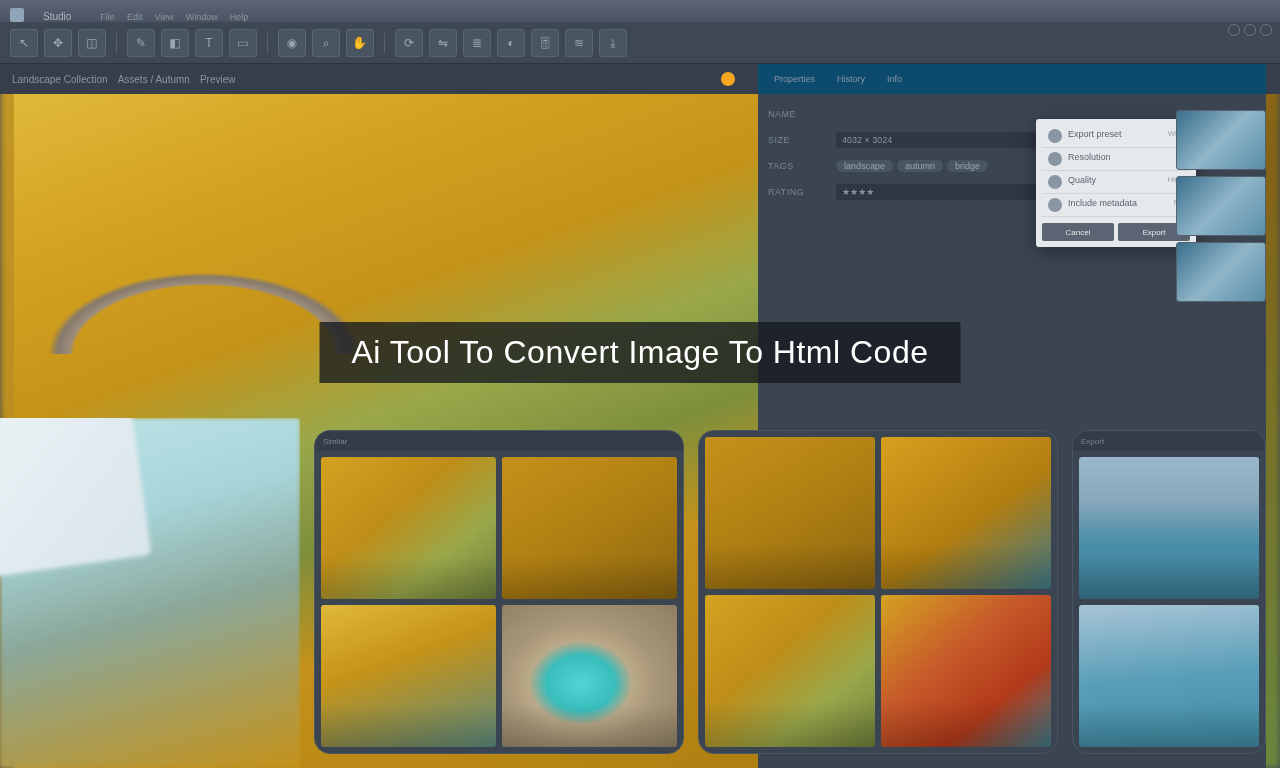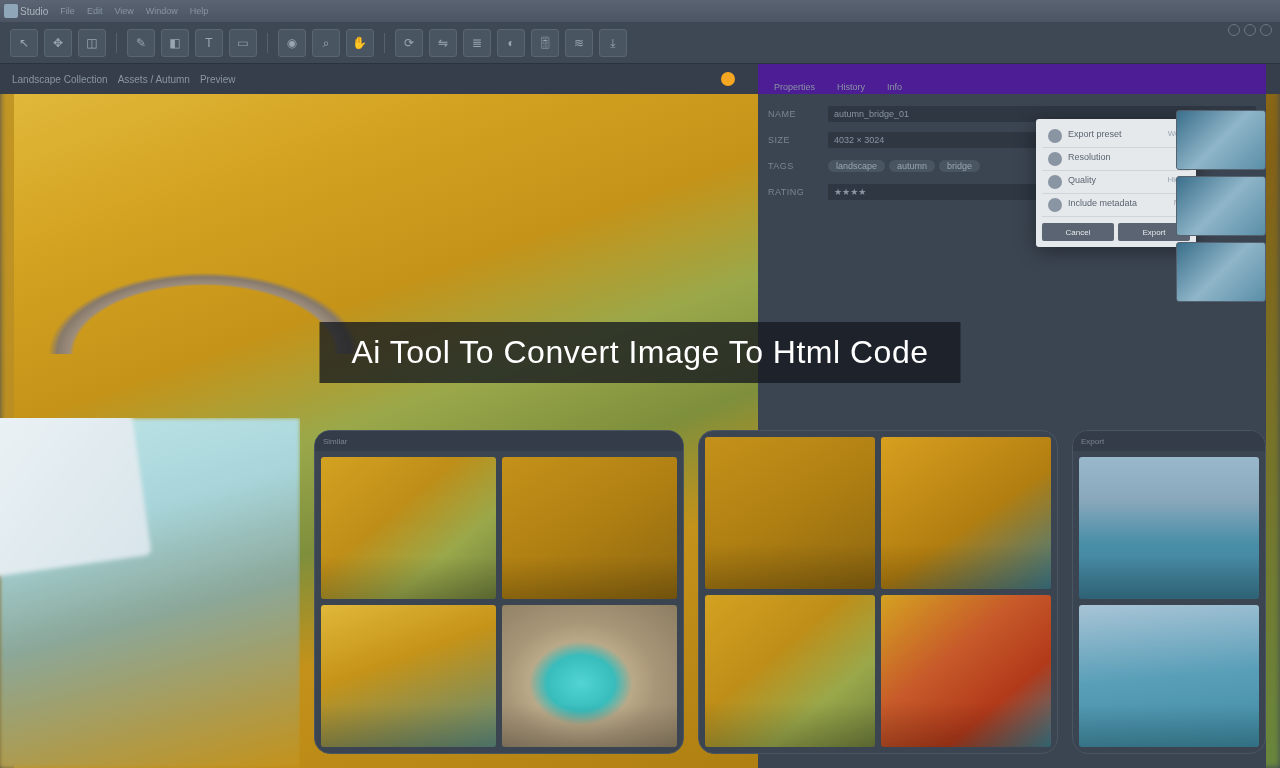--- a/index.html
+++ b/index.html
@@ -1,40 +1,40 @@
 <!DOCTYPE html>
 <html><head>
 <meta charset="utf-8">
 <style>
 *{box-sizing:border-box;margin:0;padding:0;font-family:-apple-system,BlinkMacSystemFont,"Segoe UI",sans-serif}
 body{width:1280px;height:768px;overflow:hidden;background:#3a4552;position:relative}
 .bg-layer{position:absolute;inset:0;z-index:0}
 .bg-autumn{background:linear-gradient(135deg,#d4a221 0%,#c4921a 30%,#af7f12 50%,#8c6610 70%,#6e8f3c 100%);filter:blur(3px);opacity:.9}
-.title-bar{position:absolute;top:0;left:0;right:0;height:22px;background:linear-gradient(#5a6472,#4a5462);display:flex;align-items:center;padding:0 4px;gap:2px;z-index:2}
+.title-bar{position:absolute;top:0;left:0;right:0;height:22px;background:linear-gradient(#5a6472,#4a5462);display:flex;align-items:flex-end;padding:0 10px;gap:19px;z-index:2}
 .title-bar .logo{width:14px;height:14px;background:#8fa5b8;border-radius:2px}
 .title-bar .text{color:#aab4c0;font-size:10px}
 .title-bar .menu-items{display:flex;gap:12px;margin-left:10px}
 .title-bar .menu-items span{color:#8a95a3;font-size:9px}
 .toolbar{position:absolute;top:22px;left:0;right:0;height:42px;background:#3e4854;display:flex;align-items:center;padding:0 10px;gap:6px;z-index:2;border-bottom:1px solid #2a323c}
 .tool-btn{width:28px;height:28px;background:#4a5562;border-radius:3px;display:flex;align-items:center;justify-content:center;cursor:pointer;border:1px solid #5a6572}
 .tool-btn svg,.tool-btn .glyph{color:#9aa5b2;font-size:12px;fill:#9aa5b2}
 .toolbar .sep{width:1px;height:20px;background:#56616f;margin:0 4px}
 .window-ctrl{position:absolute;right:8px;top:24px;display:flex;gap:4px;z-index:3}
 .window-ctrl .c{width:12px;height:12px;border-radius:50%;border:1px solid #6a7583}
 .secondary-bar{position:absolute;top:64px;left:0;right:0;height:30px;background:#353e4a;display:flex;align-items:center;padding:0 12px;gap:10px;z-index:2}
 .secondary-bar .crumb{color:#8a95a3;font-size:10px}
 .secondary-bar .orange-dot{position:absolute;right:545px;width:14px;height:14px;border-radius:50%;background:#f5a623}
 .preview-panel{position:absolute;left:14px;top:94px;right:522px;bottom:0;background:rgba(0,0,0,.1);overflow:hidden;z-index:1}
 .preview-fill{position:absolute;inset:0;background:linear-gradient(160deg,#e0b83a 0%,#d4a221 18%,#c59318 35%,#9aa84a 48%,#7e8f3c 60%,#c4921a 72%,#af7f12 100%)}
 .preview-fill::after{content:"";position:absolute;left:-30px;top:60px;width:440px;height:200px;background:radial-gradient(ellipse 210px 110px at 50% 100%,transparent 62%,#9c8c7c 64%,#877a6b 70%,transparent 74%)}
 .right-panel{position:absolute;right:14px;top:64px;width:508px;bottom:0;background:#3b4551;z-index:3;display:flex;flex-direction:column}
-.right-tabs{height:30px;background:#4c1d95;display:flex;align-items:flex-end;padding:0 10px;gap:10px}
+.right-tabs{height:30px;background:#0c4a6e;display:flex;align-items:center;padding:0 10px;gap:10px}
 .right-tabs .tab{color:#8a95a3;font-size:9px;padding:2px 6px}
 .right-content{flex:1;padding:10px;display:flex;flex-direction:column;gap:6px;position:relative;overflow:hidden}
-.prop-row{display:flex;align-items:center;height:20px}
+.prop-row{display:flex;align-items:center;gap:8px;height:20px}
 .prop-label{width:60px;color:#7a8593;font-size:9px;text-transform:uppercase;letter-spacing:.5px}
 .prop-field{flex:1;height:16px;background:#2e3742;border-radius:2px;color:#8a95a3;font-size:9px;padding:0 6px;display:flex;align-items:center}
 .prop-pill{background:#4a5562;border-radius:8px;padding:1px 8px;color:#9aa5b2;font-size:9px;display:inline-flex}
 .prop-chips{display:flex;gap:4px;flex-wrap:wrap}
 .popup{position:absolute;right:70px;top:25px;width:160px;background:#e6e9ec;border-radius:3px;box-shadow:0 4px 20px rgba(0,0,0,.4);z-index:5;padding:6px}
 .popup-row{display:flex;align-items:flex-start;gap:6px;padding:4px 6px;border-bottom:1px solid #d0d5da}
 .popup-row:last-child{border:0}
 .popup-icon{width:14px;height:14px;background:#8a95a3;border-radius:50%;flex-shrink:0}
 .popup-text{color:#5a6472;font-size:9px;flex:1}
 .popup-sub{color:#9aa5b2;font-size:8px}
@@ -163,21 +163,20 @@
 
 <div class="right-panel">
   <div class="right-tabs">
     <span class="tab">Properties</span>
     <span class="tab">History</span>
     <span class="tab">Info</span>
   </div>
   <div class="right-content">
     <div class="prop-row">
       <div class="prop-label">Name</div>
-      <div class="prop-field">autumn_bridge_01</div>
     </div>
     <div class="prop-row">
       <div class="prop-label">Size</div>
       <div class="prop-field">4032 × 3024</div>
     </div>
     <div class="prop-row">
       <div class="prop-label">Tags</div>
       <div class="prop-chips">
         <span class="prop-pill">landscape</span>
         <span class="prop-pill">autumn</span>

